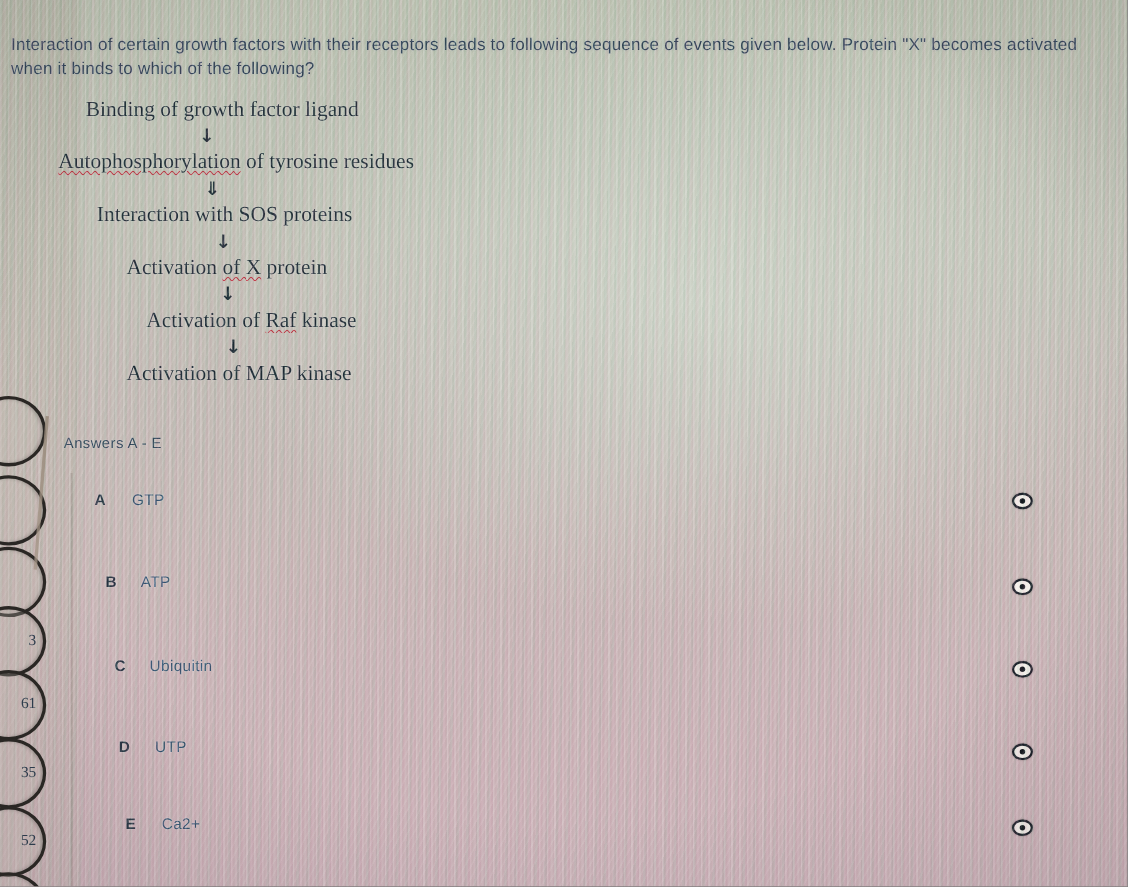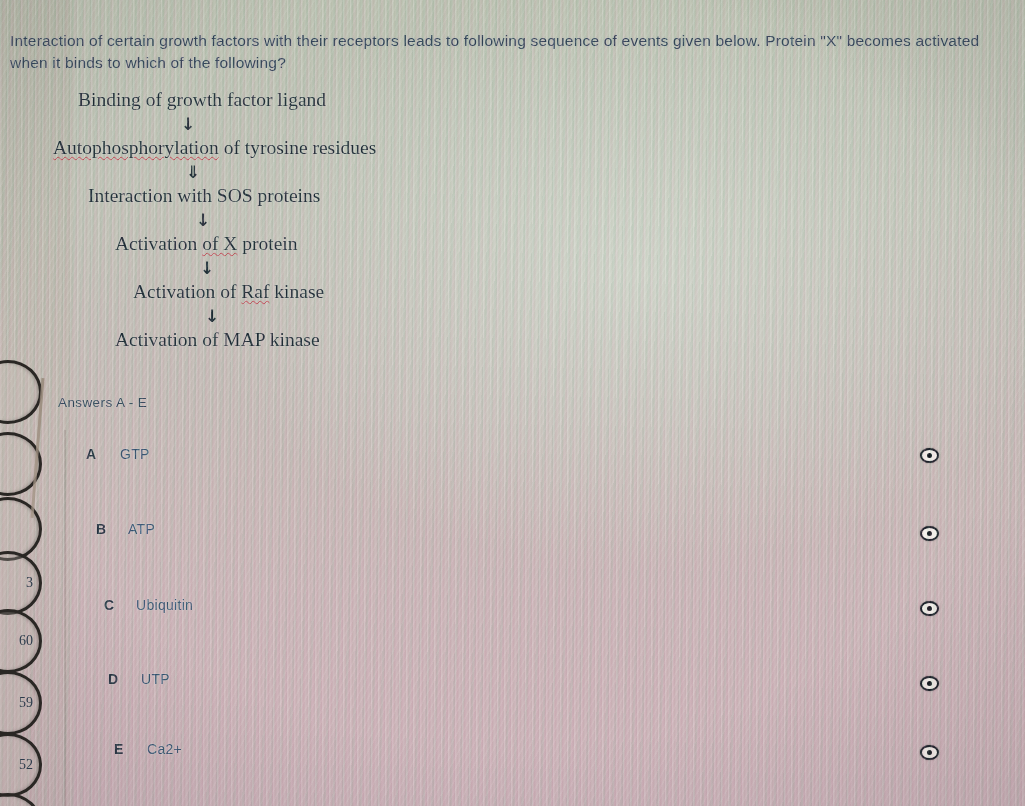--- a/index.html
+++ b/index.html
@@ -297,24 +297,24 @@
   </div>
 
   <div id="binding-host">
       <div class="hole" style="top: 360px;"></div>
       <div class="hole" style="top: 432px;"></div>
       <div class="hole" style="top: 497px;"></div>
       <div class="hole" style="top: 551px;">
         <span class="hole-num">3</span>
       </div>
       <div class="hole" style="top: 609px;">
-        <span class="hole-num">60</span>
+        <span class="hole-num">61</span>
       </div>
       <div class="hole" style="top: 671px;">
-        <span class="hole-num">59</span>
+        <span class="hole-num">35</span>
       </div>
       <div class="hole" style="top: 733px;">
         <span class="hole-num">52</span>
       </div>
       <div class="hole" style="top: 793px;"></div>
     </div>
   <div id="edge-line"></div>
   <div id="page-fold"></div>
 
   <div id="weave"></div>

